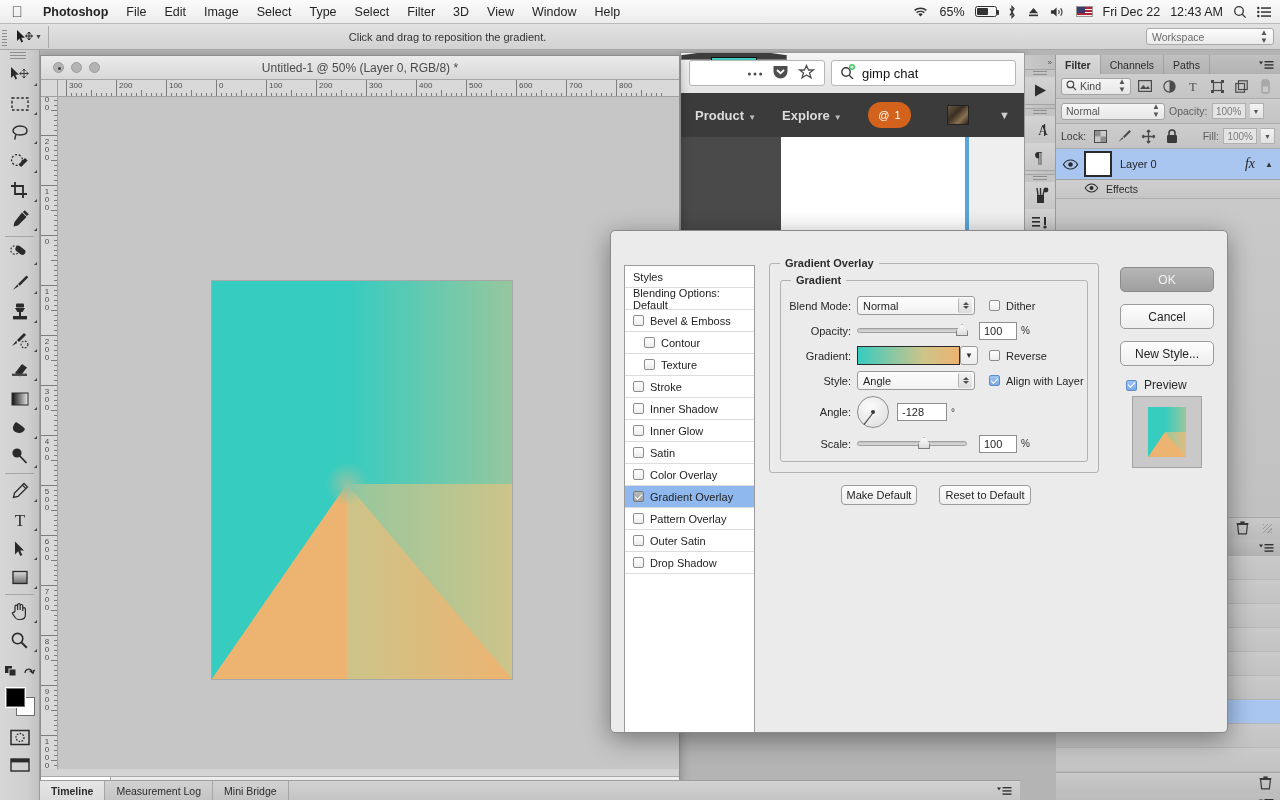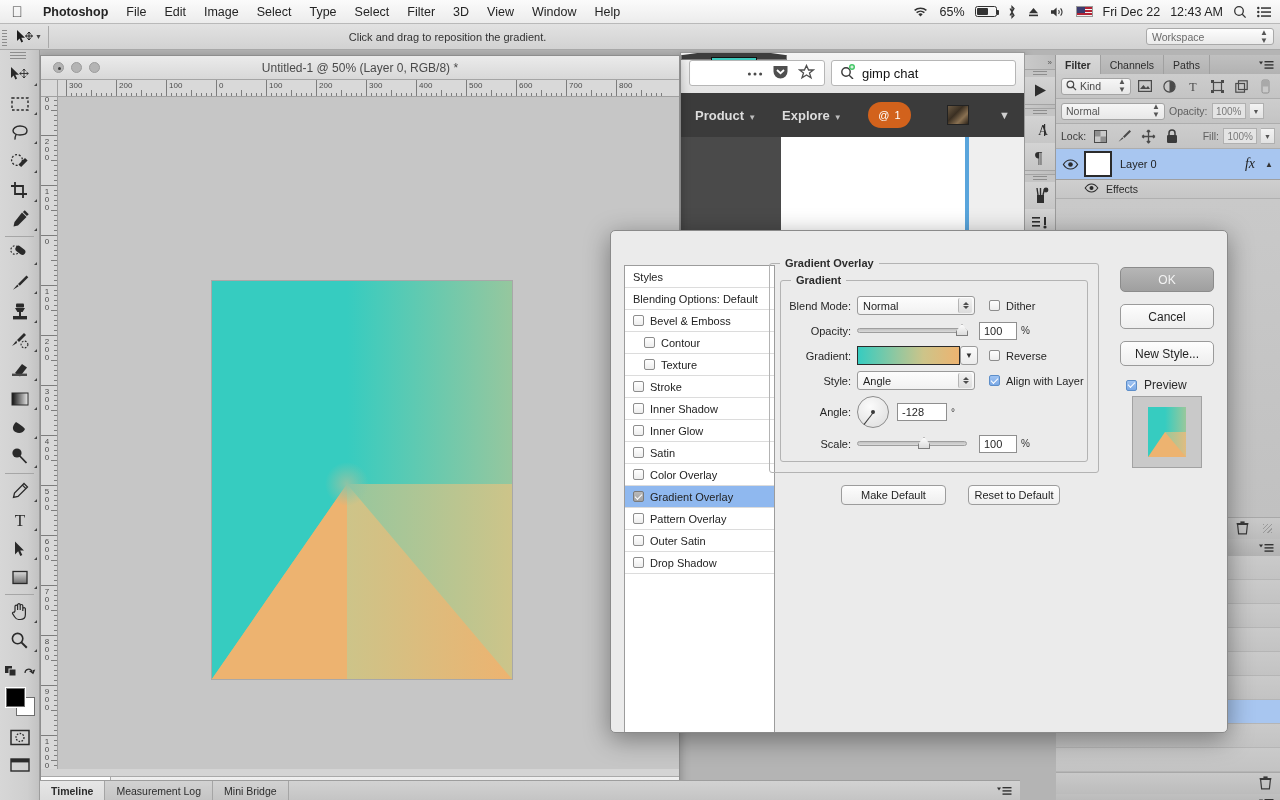--- a/index.html
+++ b/index.html
@@ -157,21 +157,21 @@
   .dockbar{height:22px;background:linear-gradient(#c9c9c9,#bcbcbc);border-top:1px solid #a8a8a8;
     display:flex;align-items:center;justify-content:flex-end;padding-right:8px;gap:14px;}
   .listrow{height:24px;border-bottom:1px solid #b5b5b5;background:linear-gradient(#cacaca,#c3c3c3);}
   .listrow.sel{background:#a8c6f0;}
 
   
   #dialog{position:absolute;left:610px;top:230px;width:618px;height:503px;z-index:70;
     background:#ebebeb;border:1px solid #8a8a8a;border-radius:5px;box-shadow:0 6px 26px rgba(0,0,0,.4);overflow:hidden;}
   #dlgtitle{height:22px;background:linear-gradient(#e8e8e8,#d6d6d6);border-bottom:1px solid #b2b2b2;
     display:flex;align-items:center;justify-content:center;font-size:12.5px;color:#3d3d3d;}
-  #styleslist{position:absolute;left:13px;top:34px;width:151px;height:480px;background:#fff;border:1px solid #9c9c9c;}
+  #styleslist{position:absolute;left:13px;top:34px;width:131px;height:480px;background:#fff;border:1px solid #9c9c9c;}
   #styleslist .sitem{height:22px;border-bottom:1px solid #dcdcdc;display:flex;align-items:center;
     padding-left:8px;gap:6px;font-size:11px;color:#232323;}
   #styleslist .sitem.head{font-size:11px;}
   #styleslist .sitem.sel{background:#8fb8ef;}
   #styleslist .sitem.sub{padding-left:19px;}
   .cbx{width:11px;height:11px;border:1px solid #8d8d8d;border-radius:2px;background:linear-gradient(#fff,#ededed);
     display:inline-flex;align-items:center;justify-content:center;flex:0 0 auto;}
   .cbx.on{background:linear-gradient(#b9b9b9,#a3a3a3);border-color:#7a7a7a;}
   .cbx.on:after{content:"";width:6px;height:3px;border-left:1.6px solid #fff;border-bottom:1.6px solid #fff;
     transform:rotate(-45deg);margin-top:-2px;}
@@ -1272,21 +1272,21 @@
           <span class="flabel">Scale:</span>
           <span class="track" style="width:110px">
             <span class="thumb" style="left:60px"></span>
           </span>
           <span class="tfield" style="width:38px;margin-left:12px">100</span>
           <span class="pct">%</span>
         </div>
       </div>
     </div>
     <div style="position:absolute;top:222px;left:72px;display:flex;gap:22px">
-      <span class="btn" style="width:105px">Make Default</span>
+      <span class="btn" style="width:76px">Make Default</span>
       <span class="btn" style="width:92px">Reset to Default</span>
     </div>
   </div>
 
   <div id="rightbtns">
     <div class="bigbtn primary">OK</div>
     <div class="bigbtn">Cancel</div>
     <div class="bigbtn">New Style...</div>
     <div style="display:flex;align-items:center;gap:7px;padding-left:6px">
       <span class="cbx blue"></span>

